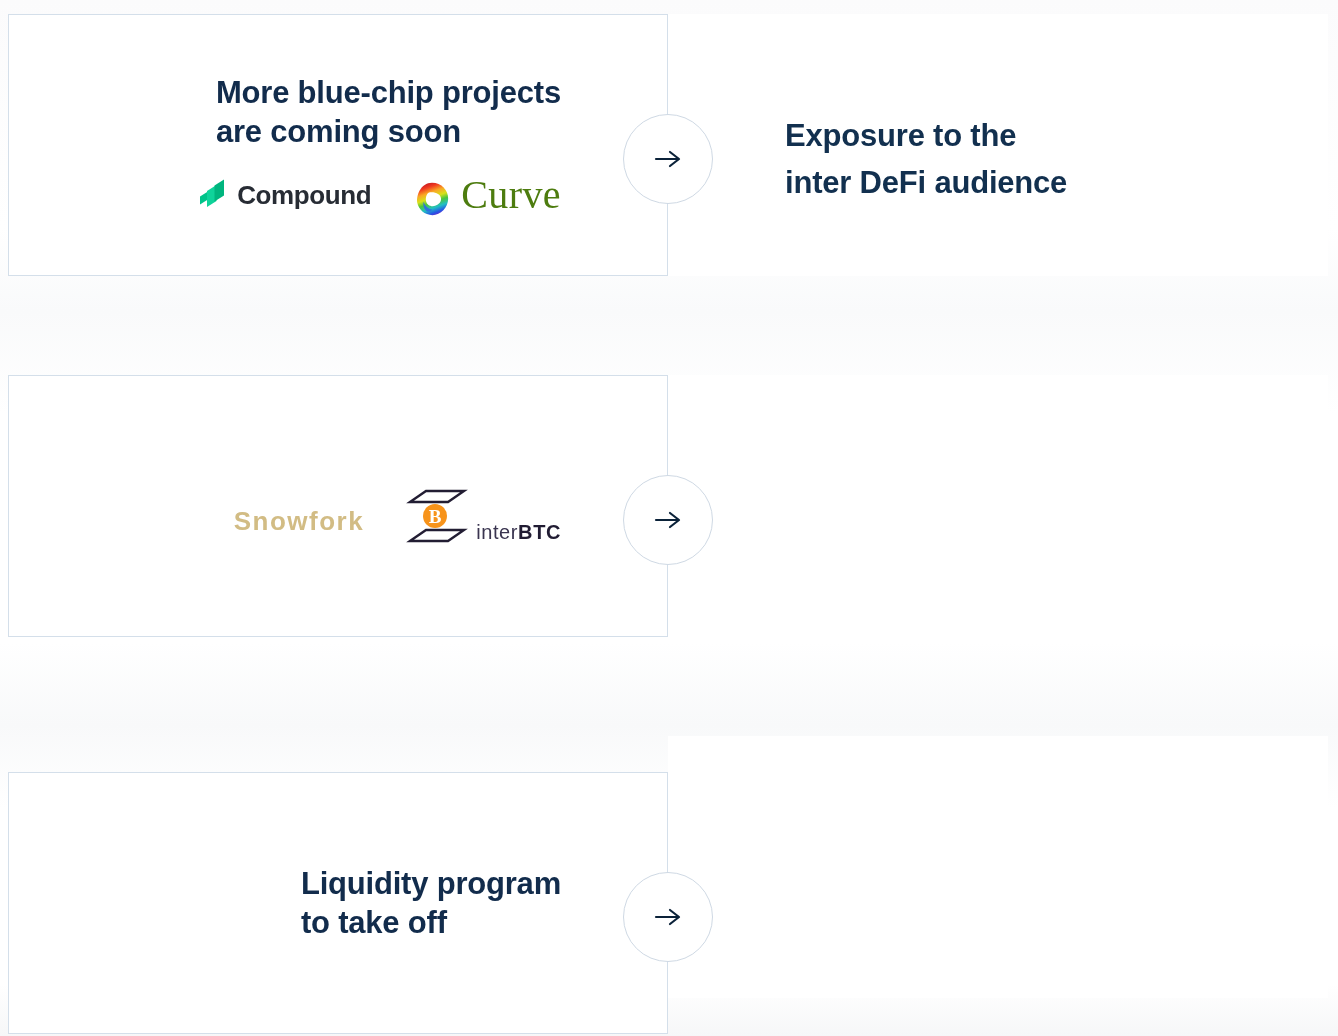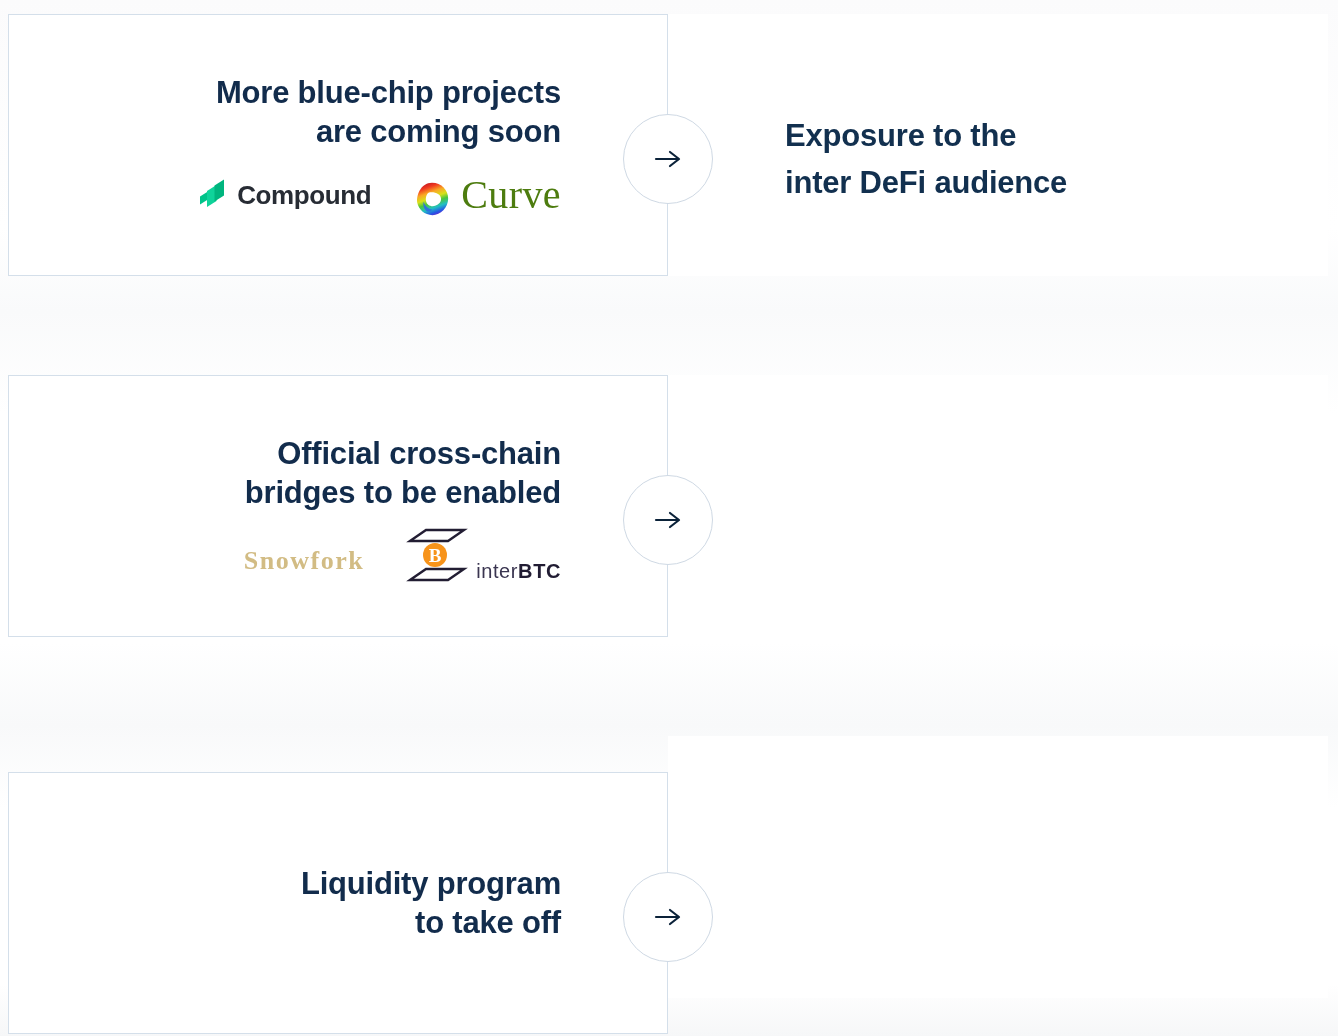--- a/index.html
+++ b/index.html
@@ -57,21 +57,21 @@
     justify-content: center;
     align-items: flex-end;
     padding-right: 106px;
   }
 
   .card-title {
     color: #122c4c;
     font-size: 31px;
     line-height: 39px;
     font-weight: 600;
-    text-align: right;
+    text-align: left;
     letter-spacing: -0.2px;
     white-space: pre-line;
   }
 
   .logos {
     display: flex;
     align-items: center;
     justify-content: flex-end;
     gap: 42px;
     margin-top: 20px;
@@ -98,21 +98,21 @@
   .curve-word {
     font-family: "Liberation Serif", serif;
     font-size: 40px;
     font-weight: 400;
     color: #4d7c0f;
     letter-spacing: 0.4px;
   }
 
   
   .snowfork-word {
-    font-family: Liberation Serif, serif;
+    font-family: Liberation Sans, sans-serif;
     font-size: 26px;
     font-weight: 700;
     color: #d2bc84;
     letter-spacing: 1.5px;
     margin-top: 11px;
   }
 
   
   .interbtc-mark { width: 66px; height: 56px; display:block; }
   .interbtc-word {
@@ -222,22 +222,20 @@
     </span>
   </div>
 
   <div class="caption cap-1">Exposure to the
 inter DeFi audience</div>
 </div>
 
 <div class="row row-2">
 
   <div class="card">
-    <div class="card-title">Official cross-chain
-bridges to be enabled</div>
 
     <div class="logos">
 
       <div class="logo">
         <span class="snowfork-word">Snowfork</span>
       </div>
 
       <div class="logo" style="gap:4px;">
         <span class="interbtc-mark">
           <svg viewBox="0 0 66 56" xmlns="http://www.w3.org/2000/svg">

